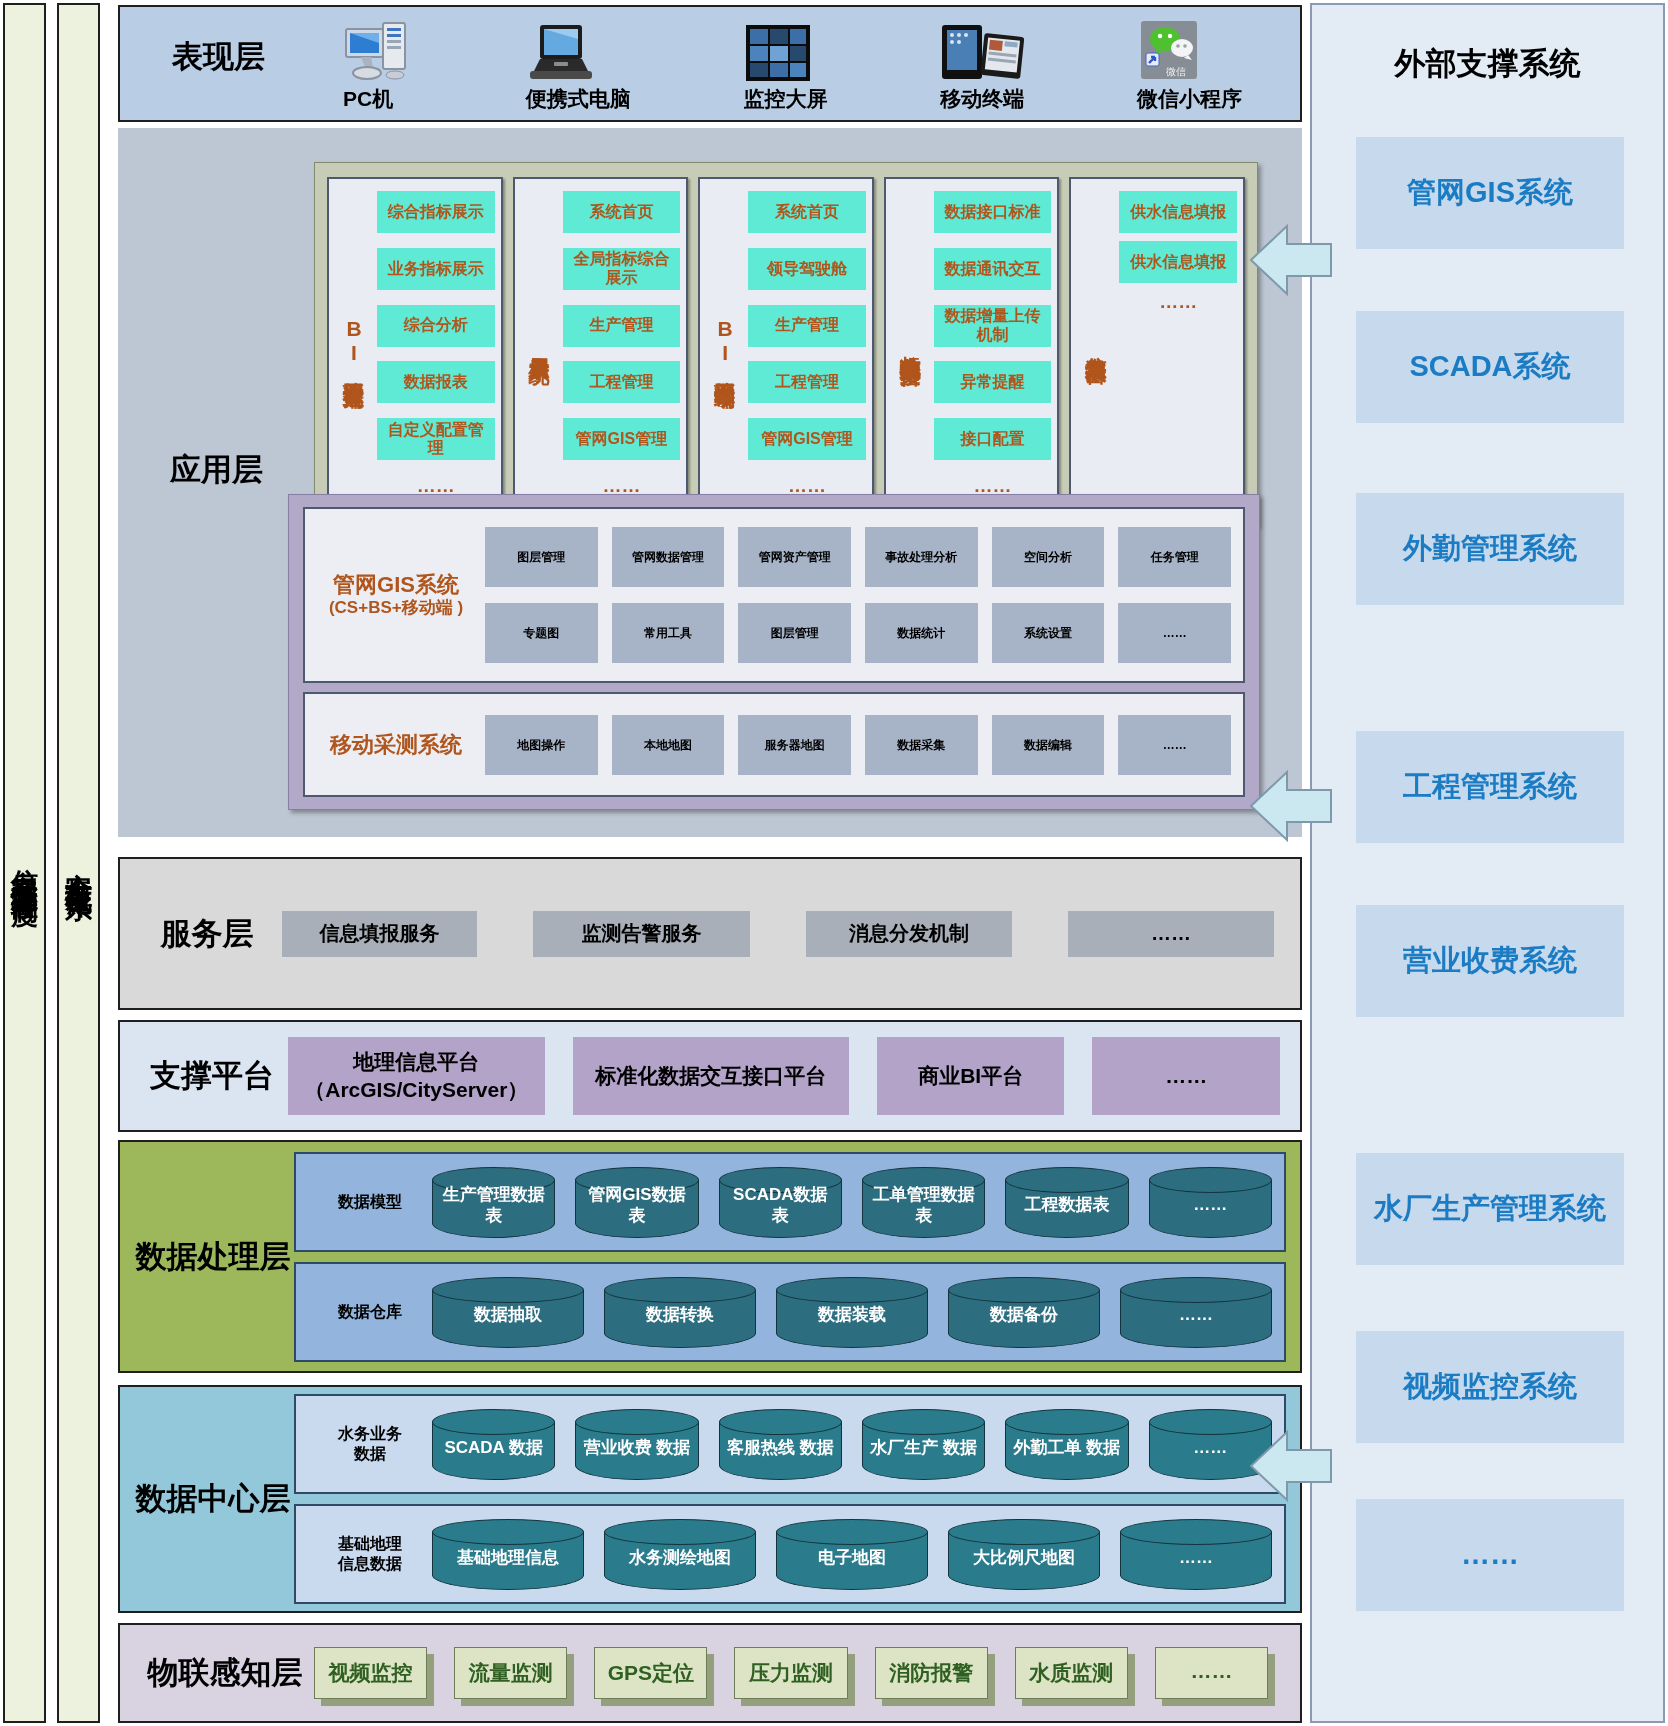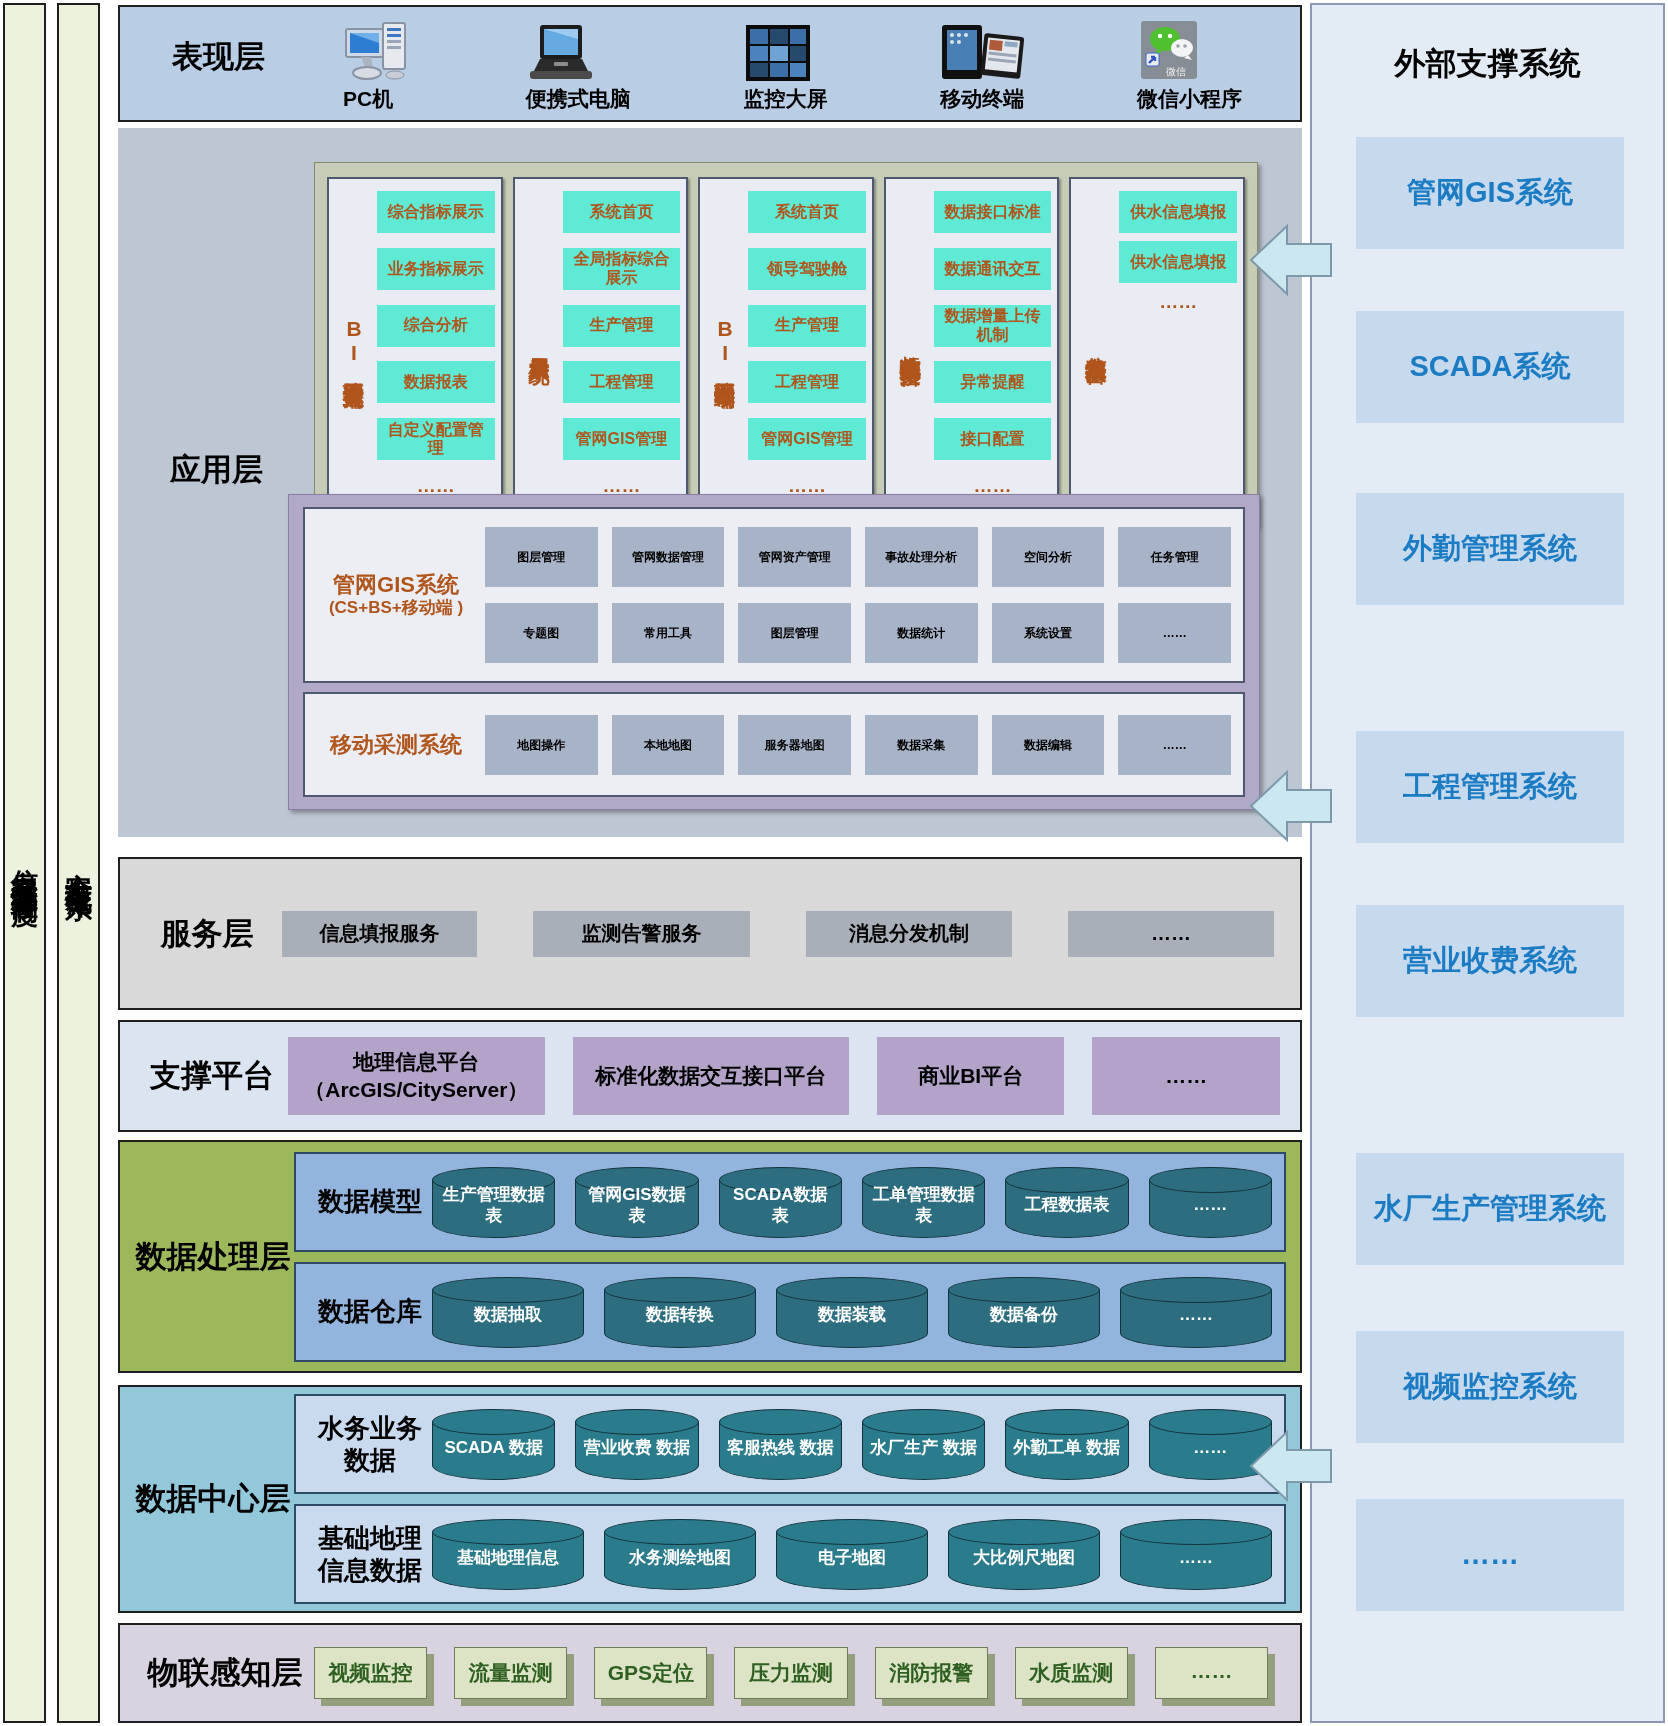--- a/index.html
+++ b/index.html
@@ -83,21 +83,21 @@
     min-height:78px; display:flex; align-items:center; justify-content:center;
     text-align:center; white-space:pre-line; line-height:1.35; }
 
   
   .band { position:absolute; left:118px; width:1184px; border:2px solid #1f1f1f;
     display:flex; align-items:center; padding:0 12px; }
   .band .layer-label { width:162px; text-align:center; flex:none; }
   .band-rows { flex:1; display:flex; flex-direction:column; gap:10px; padding:10px 2px 10px 0; }
   .band-row { border:2px solid #2e4a66; display:flex; align-items:center;
     padding:10px 12px; min-height:100px; }
-  .row-title { width:124px; flex:none; font-size:26px; font-weight:bold;
+  .row-title { width:124px; flex:none; font-size:16px; font-weight:bold;
     text-align:center; line-height:1.25; white-space:pre-line; }
   .cyl-row { flex:1; display:flex; gap:20px; align-items:center; }
   .cyl { flex:1; position:relative; height:58px; margin-top:14px; }
   .cyl-top { position:absolute; left:0; right:0; top:-13px; height:26px;
     border-radius:50%; border:1px solid #14333c; z-index:1; }
   .cyl-body { position:absolute; inset:0; border:1px solid #14333c; border-top:none;
     border-radius:0 0 50% 50% / 0 0 15px 15px; }
   .cyl-text { position:absolute; left:0; right:0; top:-6px; bottom:0; z-index:2;
     display:flex; align-items:center; justify-content:center; color:#fff;
     font-weight:bold; font-size:17px; text-align:center; line-height:1.2; padding:0 6px; }

